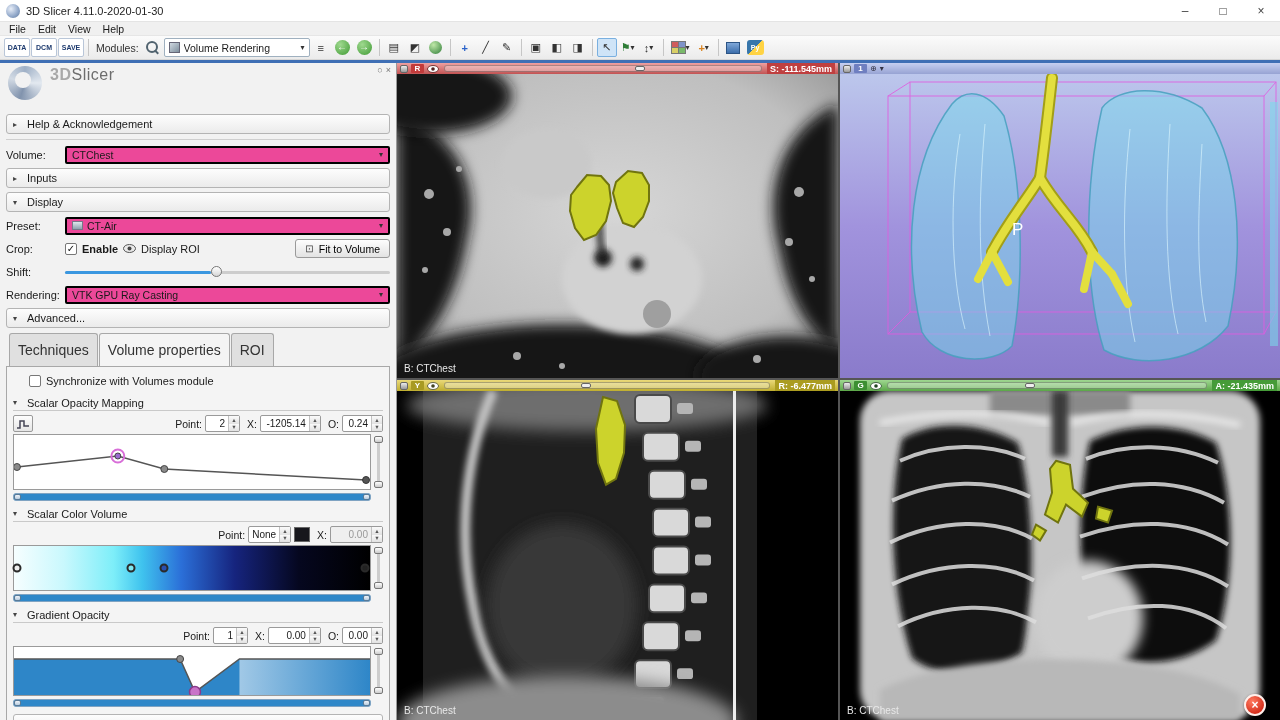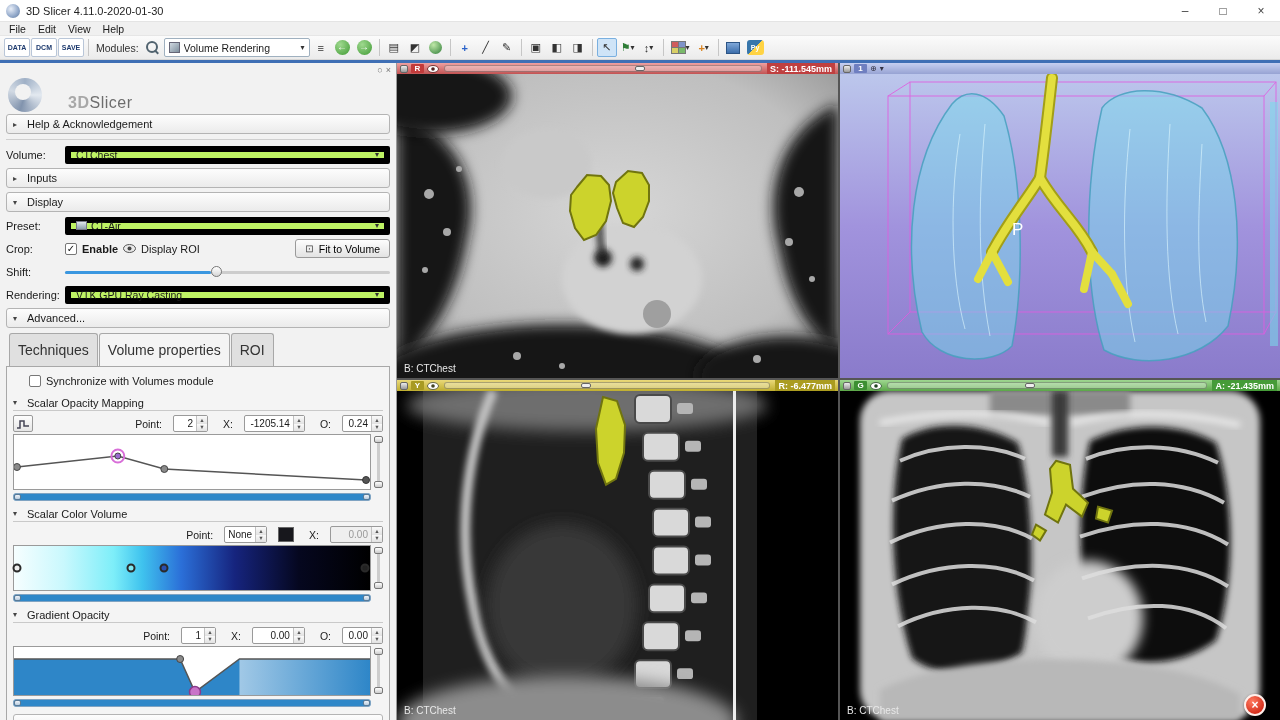--- a/index.html
+++ b/index.html
@@ -40,50 +40,50 @@
   .pybadge{width:17px;height:15px;border-radius:3px;background:linear-gradient(135deg,#3776ab 50%,#ffd343 50%);color:#fff;font-size:7px;font-weight:bold;display:flex;align-items:center;justify-content:center}
   .winic{width:14px;height:12px;background:linear-gradient(#7fa7d8,#3c6eab);border:1px solid #2c5485}
   .blue-line{height:3px;background:#3f6fb5}
 
   
   .main{position:absolute;top:63px;left:0;right:0;bottom:0;display:flex}
 
   
   .panel{width:397px;flex:none;background:#f2f2f2;border-right:1px solid #9a9a9a;display:flex;flex-direction:column;padding:3px 6px 2px;position:relative}
   .panel-corner{position:absolute;top:2px;right:5px;display:flex;gap:3px;font-size:9px;color:#777}
-  .logo-row{display:flex;align-items:flex-end;gap:26px;height:46px;padding-left:2px;flex:none}
+  .logo-row{display:flex;align-items:flex-start;gap:8px;height:46px;padding-left:2px;flex:none}
   .logo-swirl{width:34px;height:34px;border-radius:50%;background:conic-gradient(#9fb0c6,#e3e9f0 25%,#8193ad 55%,#d2dae4 80%,#9fb0c6);position:relative;flex:none}
   .logo-swirl::after{content:"";position:absolute;left:7px;top:6px;width:16px;height:16px;background:#f2f2f2;border-radius:50%}
   .logo-text{font-size:16px;letter-spacing:.5px}
   .logo-3d{color:#a8a8a8;font-weight:bold}
   .logo-slicer{color:#6d6d6d}
   .coll{display:flex;align-items:center;gap:6px;height:20px;border:1px solid #b4b4b4;border-radius:3px;background:linear-gradient(#fdfdfd,#ebebeb);padding:0 6px;margin:2px 0;flex:none}
   .tri{font-size:8px;color:#444;width:8px;flex:none}
   .sep-line{border-top:1px solid #cfcfcf;margin:3px 0;flex:none}
   .row{display:flex;align-items:center;gap:5px;margin:2px 0;height:19px;flex:none}
   .lbl{width:54px;flex:none;font-size:11px}
-  .combo{flex:1;display:flex;align-items:center;border:6px solid #000000;background:#bef264;height:18px;padding:0 5px;border-radius:2px;gap:4px}
+  .combo{flex:1;display:flex;align-items:center;border:2px solid #000000;background:#ec4899;height:18px;padding:0 5px;border-radius:2px;gap:4px}
   .combo .cv{flex:1;font-size:10.5px}
   .pre-icon{width:11px;height:9px;background:linear-gradient(#dfe6ec,#8fa0ae);border:1px solid #778;flex:none}
   .slider{flex:1;position:relative;height:16px}
   .slider .groove{position:absolute;left:0;right:0;top:7px;height:3px;background:#cdcdcd;border-radius:2px}
   .slider .fill{position:absolute;left:0;top:7px;height:3px;background:#3a97e0;border-radius:2px;width:45%}
   .slider .handle{position:absolute;left:45%;top:2px;width:11px;height:11px;background:linear-gradient(#fff,#d6d6d6);border:1px solid #777;border-radius:50%}
   .checkbox{width:12px;height:12px;border:1px solid #777;background:#fff;display:flex;align-items:center;justify-content:center;font-size:10px;color:#111;border-radius:2px;flex:none}
   .eye-ic{flex:none;display:flex;align-items:center}
   .btn{display:flex;align-items:center;gap:5px;border:1px solid #9a9a9a;background:linear-gradient(#fdfdfd,#e3e3e3);height:19px;padding:0 9px;border-radius:3px;font-size:10.5px;margin-left:auto}
   .fit-ic{font-size:10px;color:#444}
 
   
   .tabs{display:flex;margin-top:3px;padding-left:3px;gap:1px;flex:none}
   .tab{height:18px;padding:16px 8px;display:flex;align-items:center;border:1px solid #a8a8a8;border-bottom:none;background:#e0e0e0;border-radius:3px 3px 0 0;font-size:14px;color:#333}
   .tab.active{background:#f4f4f4;height:19px;margin-bottom:-1px;z-index:2}
   .tabframe{border:1px solid #a8a8a8;background:#f4f4f4;padding:4px 6px 5px;display:flex;flex-direction:column;flex:none}
   .sect{display:flex;align-items:center;gap:6px;height:16px;border-bottom:1px solid #c9c9c9;margin:3px 0 2px;flex:none}
-  .ptrow{display:flex;align-items:center;gap:11px;height:19px;margin:1px 0;flex:none}
+  .ptrow{display:flex;align-items:center;gap:3px;height:19px;margin:1px 0;flex:none}
   .sp{display:flex;align-items:stretch;border:1px solid #9a9a9a;background:#fff;height:17px;border-radius:2px}
   .sp .v{display:flex;align-items:center;justify-content:flex-end;padding:0 3px;font-size:10px}
   .sp .ar{width:11px;display:flex;flex-direction:column;border-left:1px solid #c2c2c2}
   .sp .ar i{flex:1;font-style:normal;font-size:5.5px;display:flex;align-items:center;justify-content:center;color:#555;background:linear-gradient(#fafafa,#e2e2e2)}
   .sp.dis{background:#efefef}
   .sp.dis .v{color:#999}
   .slbl{font-size:10.5px;margin-left:4px}
   .histo-btn{width:20px;height:17px;border:1px solid #9a9a9a;border-radius:2px;background:linear-gradient(#fdfdfd,#e6e6e6);display:flex;align-items:center;justify-content:center;flex:none}
   .graph-row{display:flex;gap:3px;align-items:stretch;flex:none}
   .graph{flex:1;border:1px solid #9a9a9a;background:#fff;position:relative;overflow:hidden}

